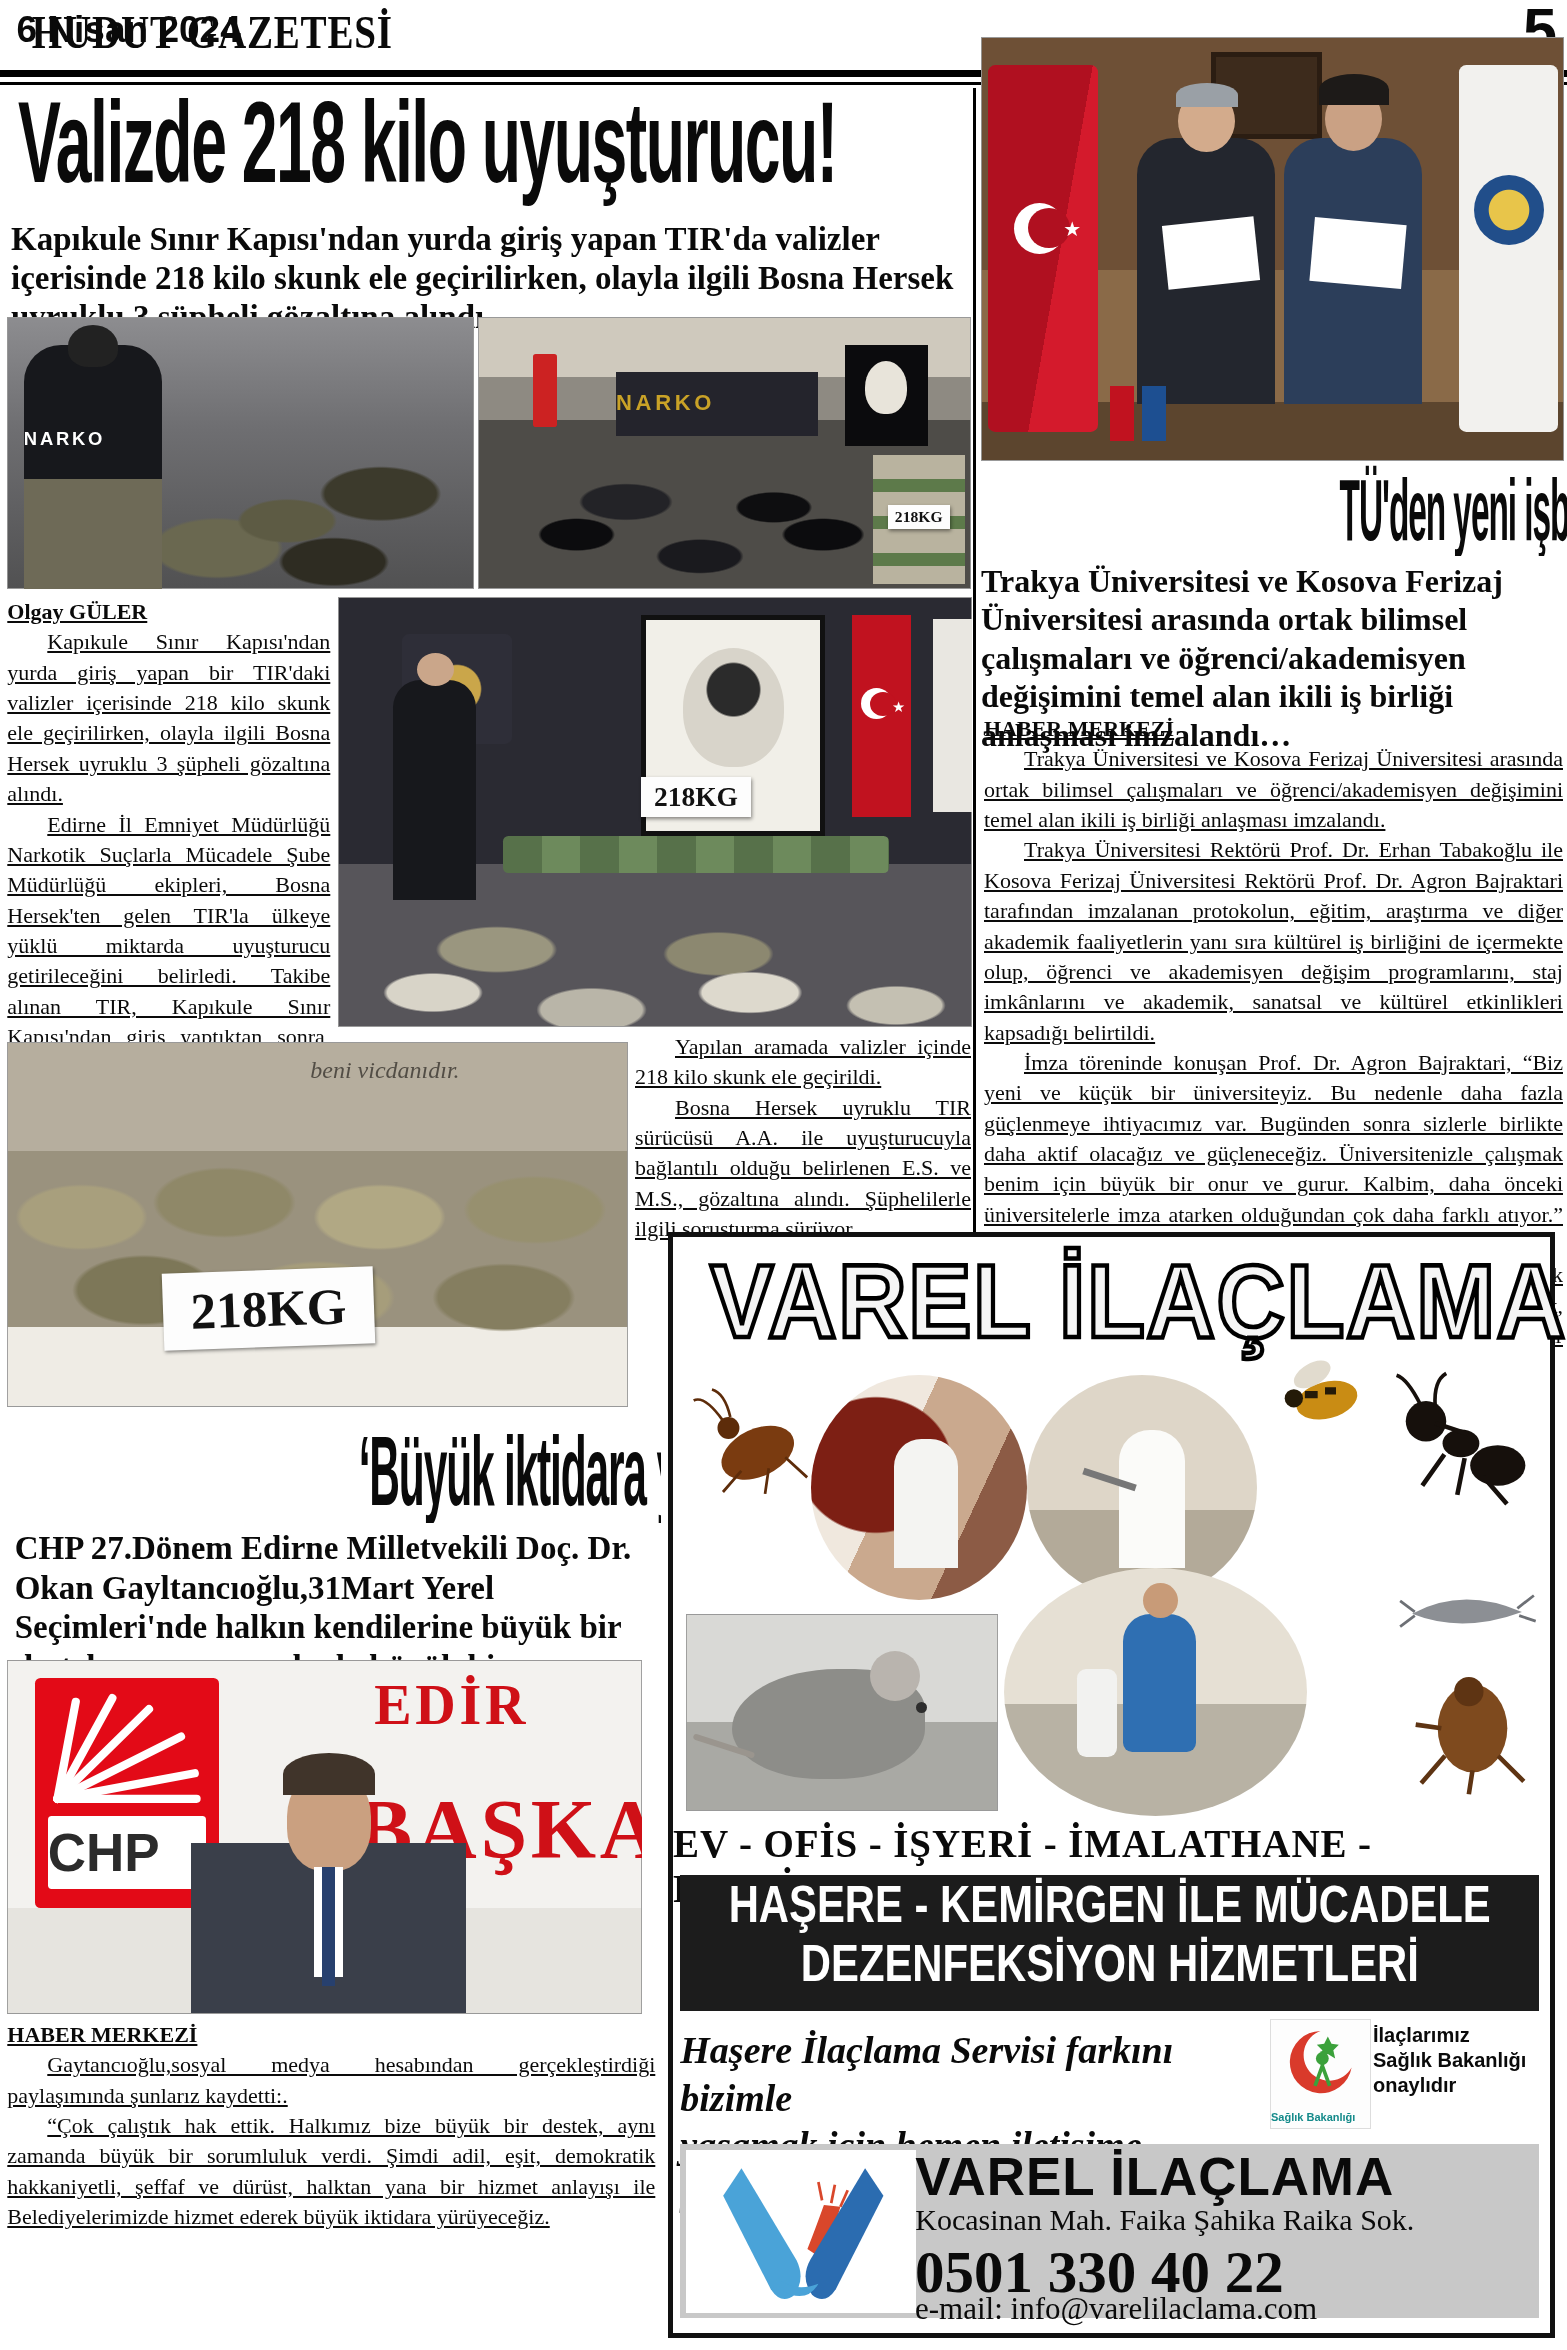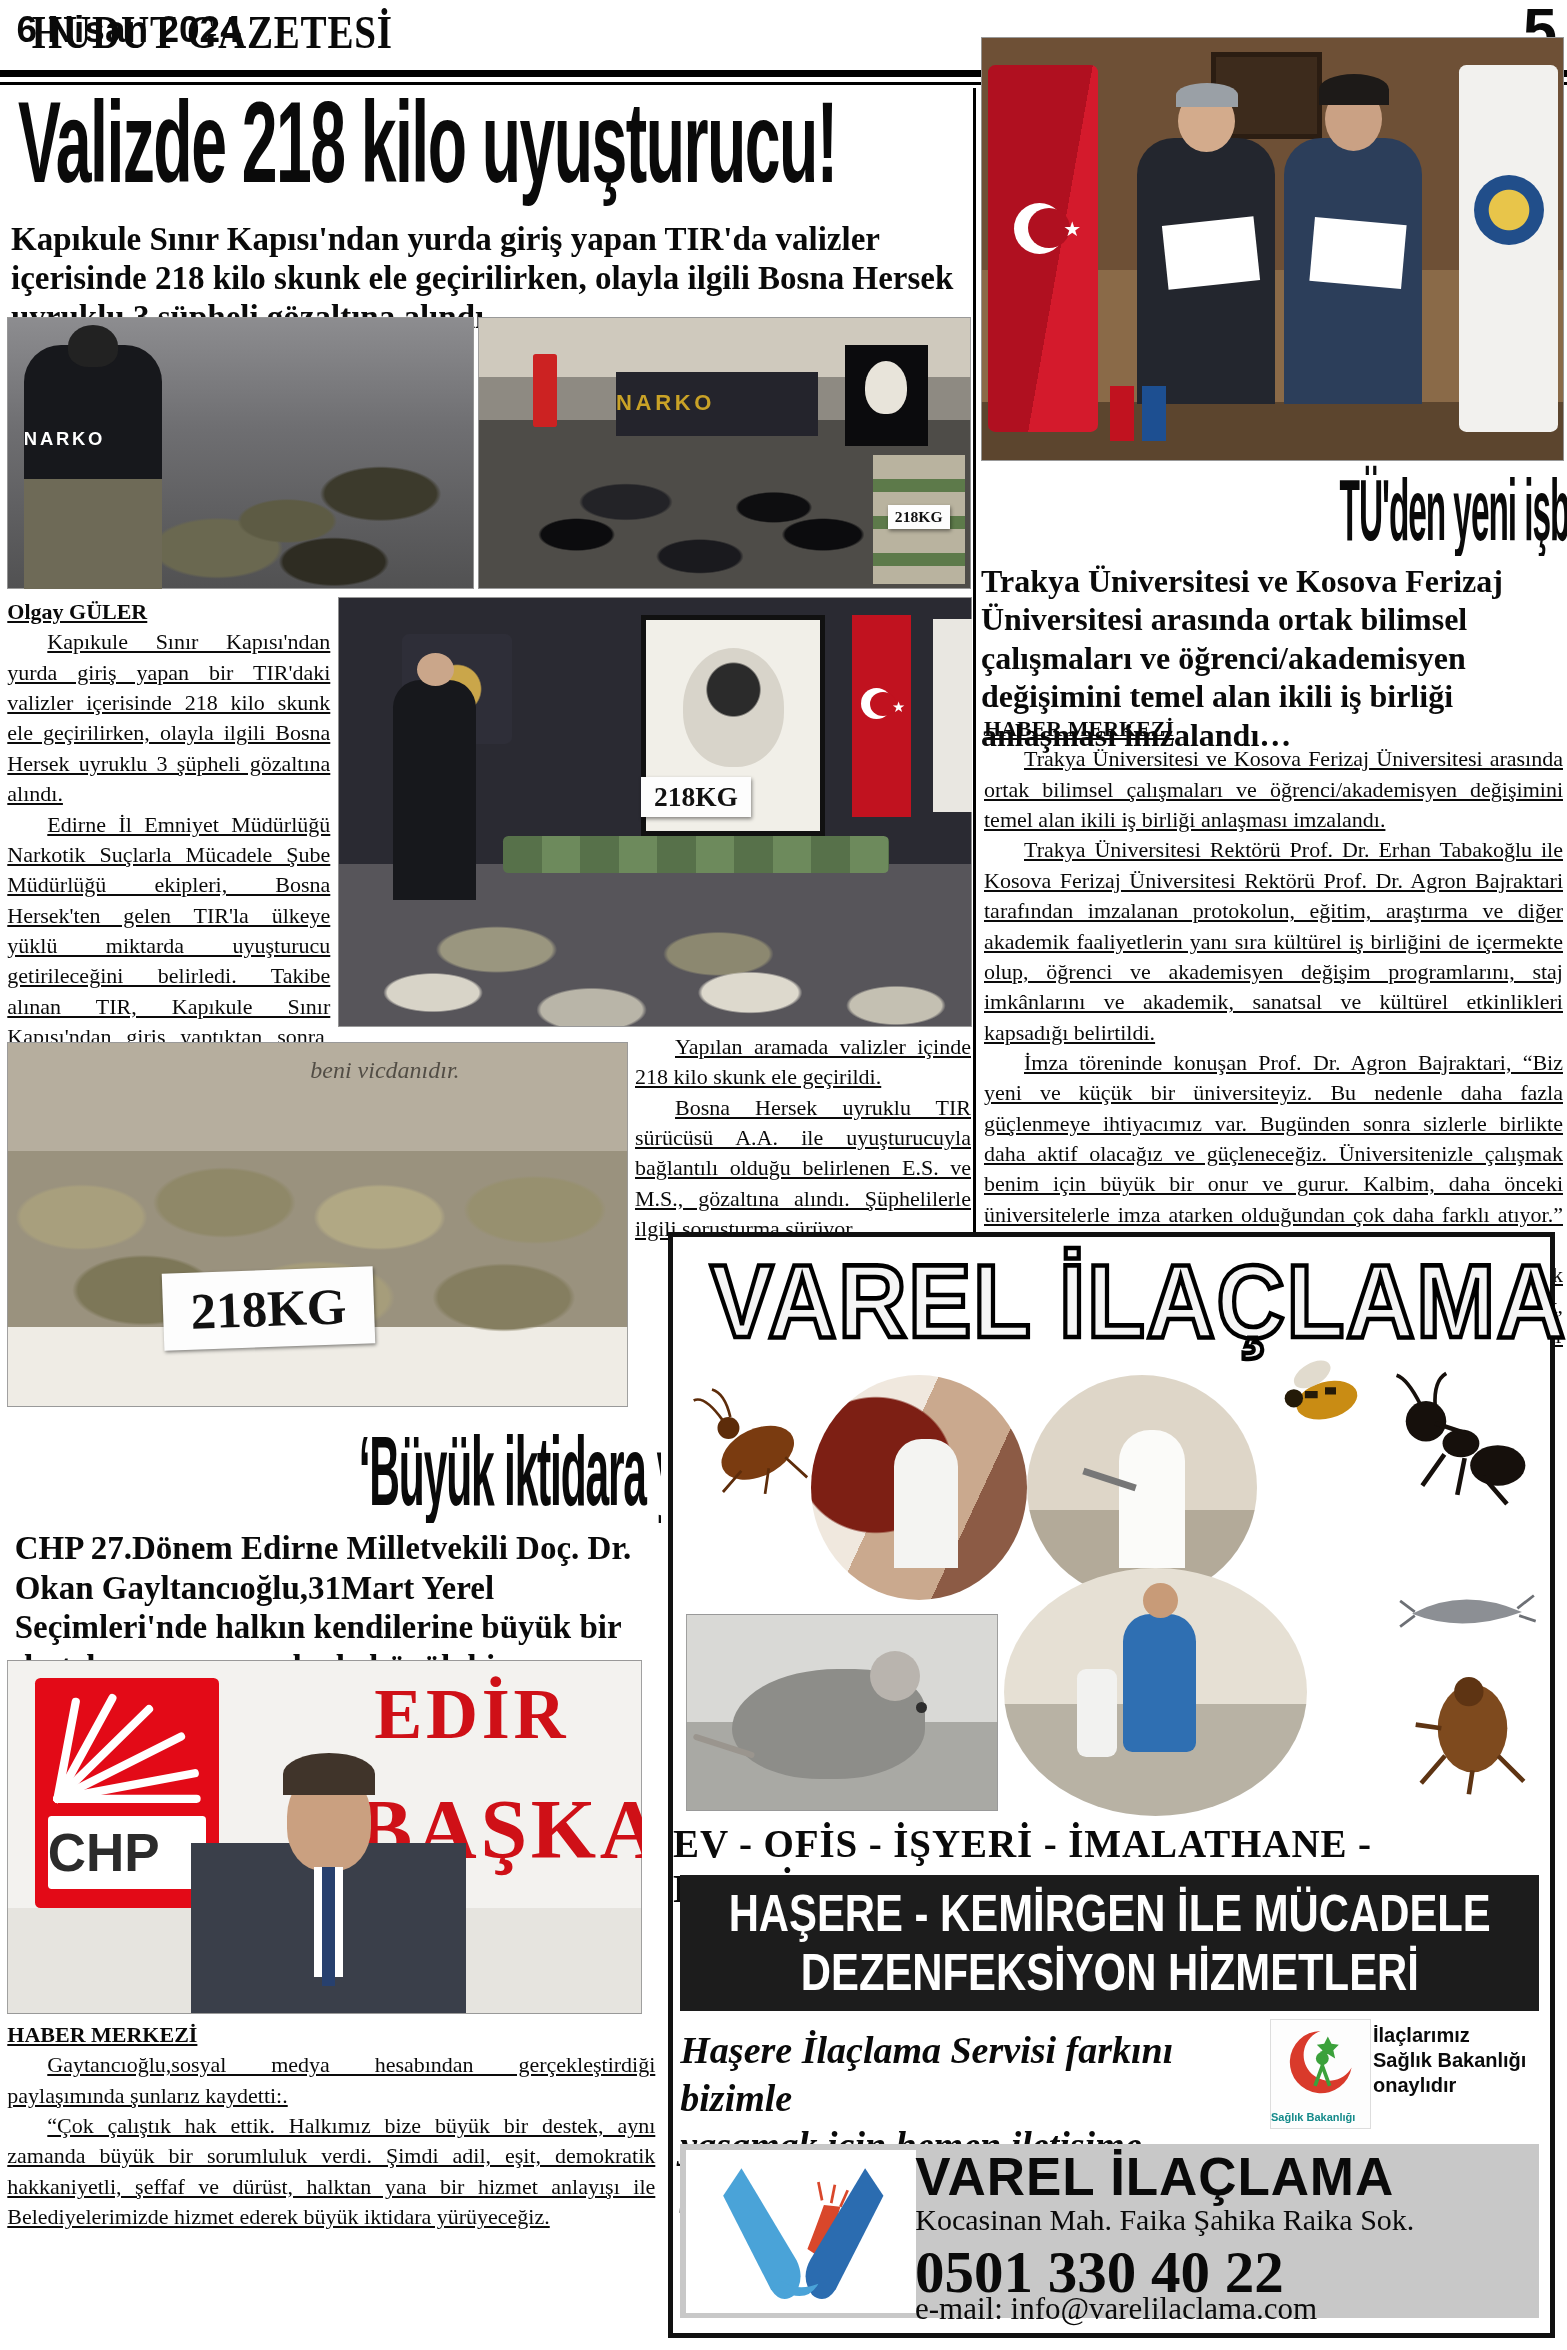--- a/index.html
+++ b/index.html
@@ -135,21 +135,21 @@
           <line x1="10" y1="120" x2="30" y2="14"></line>
           <line x1="10" y1="120" x2="70" y2="10"></line>
           <line x1="10" y1="120" x2="110" y2="22"></line>
           <line x1="10" y1="120" x2="145" y2="52"></line>
           <line x1="10" y1="120" x2="160" y2="92"></line>
           <line x1="10" y1="120" x2="162" y2="120"></line>
         </g>
       </svg>
       <div class="abs sans b ctr" style="left:13px;top:138px;width:158px;height:73px;background:#fff;border-radius:3.7px;color:#2b2b2b;font-size:53px;line-height:73px;">CHP</div>
     </div>
-    <div class="abs serif b" style="left:367px;top:13px;color:#cf1017;font-size:72px;letter-spacing:3.7px;">EDİR</div>
+    <div class="abs serif b" style="left:367px;top:13px;color:#cf1017;font-size:56px;letter-spacing:3.7px;">EDİR</div>
     <div class="abs serif b" style="left:349px;top:121px;color:#cf1017;font-size:84px;letter-spacing:3.7px;">BAŞKA</div>
     <div class="abs" style="left:184px;top:119px;width:275px;height:234px;background:linear-gradient(180deg,transparent 0 64px,#3a3f4a 64px 100%);border-radius:0 0 0 0;">
       <div class="abs" style="left:96px;top:-9.2px;width:84px;height:101px;background:#caa080;border-radius:46% 46% 42% 42%;"></div>
       <div class="abs" style="left:92px;top:-26px;width:92px;height:42px;background:#40342a;border-radius:50% 50% 0 0;"></div>
       <div class="abs" style="left:123px;top:88px;width:29px;height:110px;background:#fff;"></div>
       <div class="abs" style="left:131px;top:88px;width:13px;height:119px;background:#27406e;"></div>
     </div>
   </div>
 
   <div class="abs bodycol just serif" style="left:7.3px;top:2020px;width:648px;">
@@ -255,21 +255,21 @@
     </svg>
 
     <svg class="abs" style="left:735px;top:418px;" width="129" height="142" viewBox="0 0 140 155">
       <ellipse cx="70" cy="80" rx="38" ry="48" fill="#7e4a1e"></ellipse>
       <circle cx="66" cy="40" r="16" fill="#5e3413"></circle>
       <path d="M40 110 L14 140 M70 126 L66 152 M98 110 L126 138 M36 80 L8 76" stroke="#5e3413" stroke-width="5" fill="none"></path>
     </svg>
 
     <div class="abs serif b ctr" style="left:0;top:584px;width:877px;font-size:39px;letter-spacing:0.9px;">EV - OFİS - İŞYERİ - İMALATHANE - FABRİKA</div>
 
-    <div class="abs" style="left:7.3px;top:638px;width:859px;height:136px;background:#1c1c1c;color:#fff;display:flex;flex-direction:column;align-items:center;justify-content:center;">
+    <div class="abs" style="left:7.3px;top:638px;width:859px;height:136px;background:#1c1c1c;color:#fff;display:flex;flex-direction:column;align-items:center;justify-content:flex-start;">
       <span class="sans b nowrap" style="display:inline-block;font-size:51px;transform:scaleX(.82);">HAŞERE -  KEMİRGEN İLE MÜCADELE</span>
       <span class="sans b nowrap" style="display:inline-block;font-size:51px;transform:scaleX(.82);">DEZENFEKSİYON HİZMETLERİ</span>
     </div>
 
     <div class="abs serif b ctr" style="left:7.3px;top:790px;width:579px;font-size:38px;font-style:italic;line-height:1.25;">
       <span>Haşere İlaçlama Servisi farkını bizimle</span><br>
       <span>yaşamak için hemen iletişime geçebilirsiniz.</span>
     </div>
 
     <div class="abs" style="left:597px;top:782px;width:99px;height:108px;background:#fdfdfd;border:0.9px solid #ddd;">

